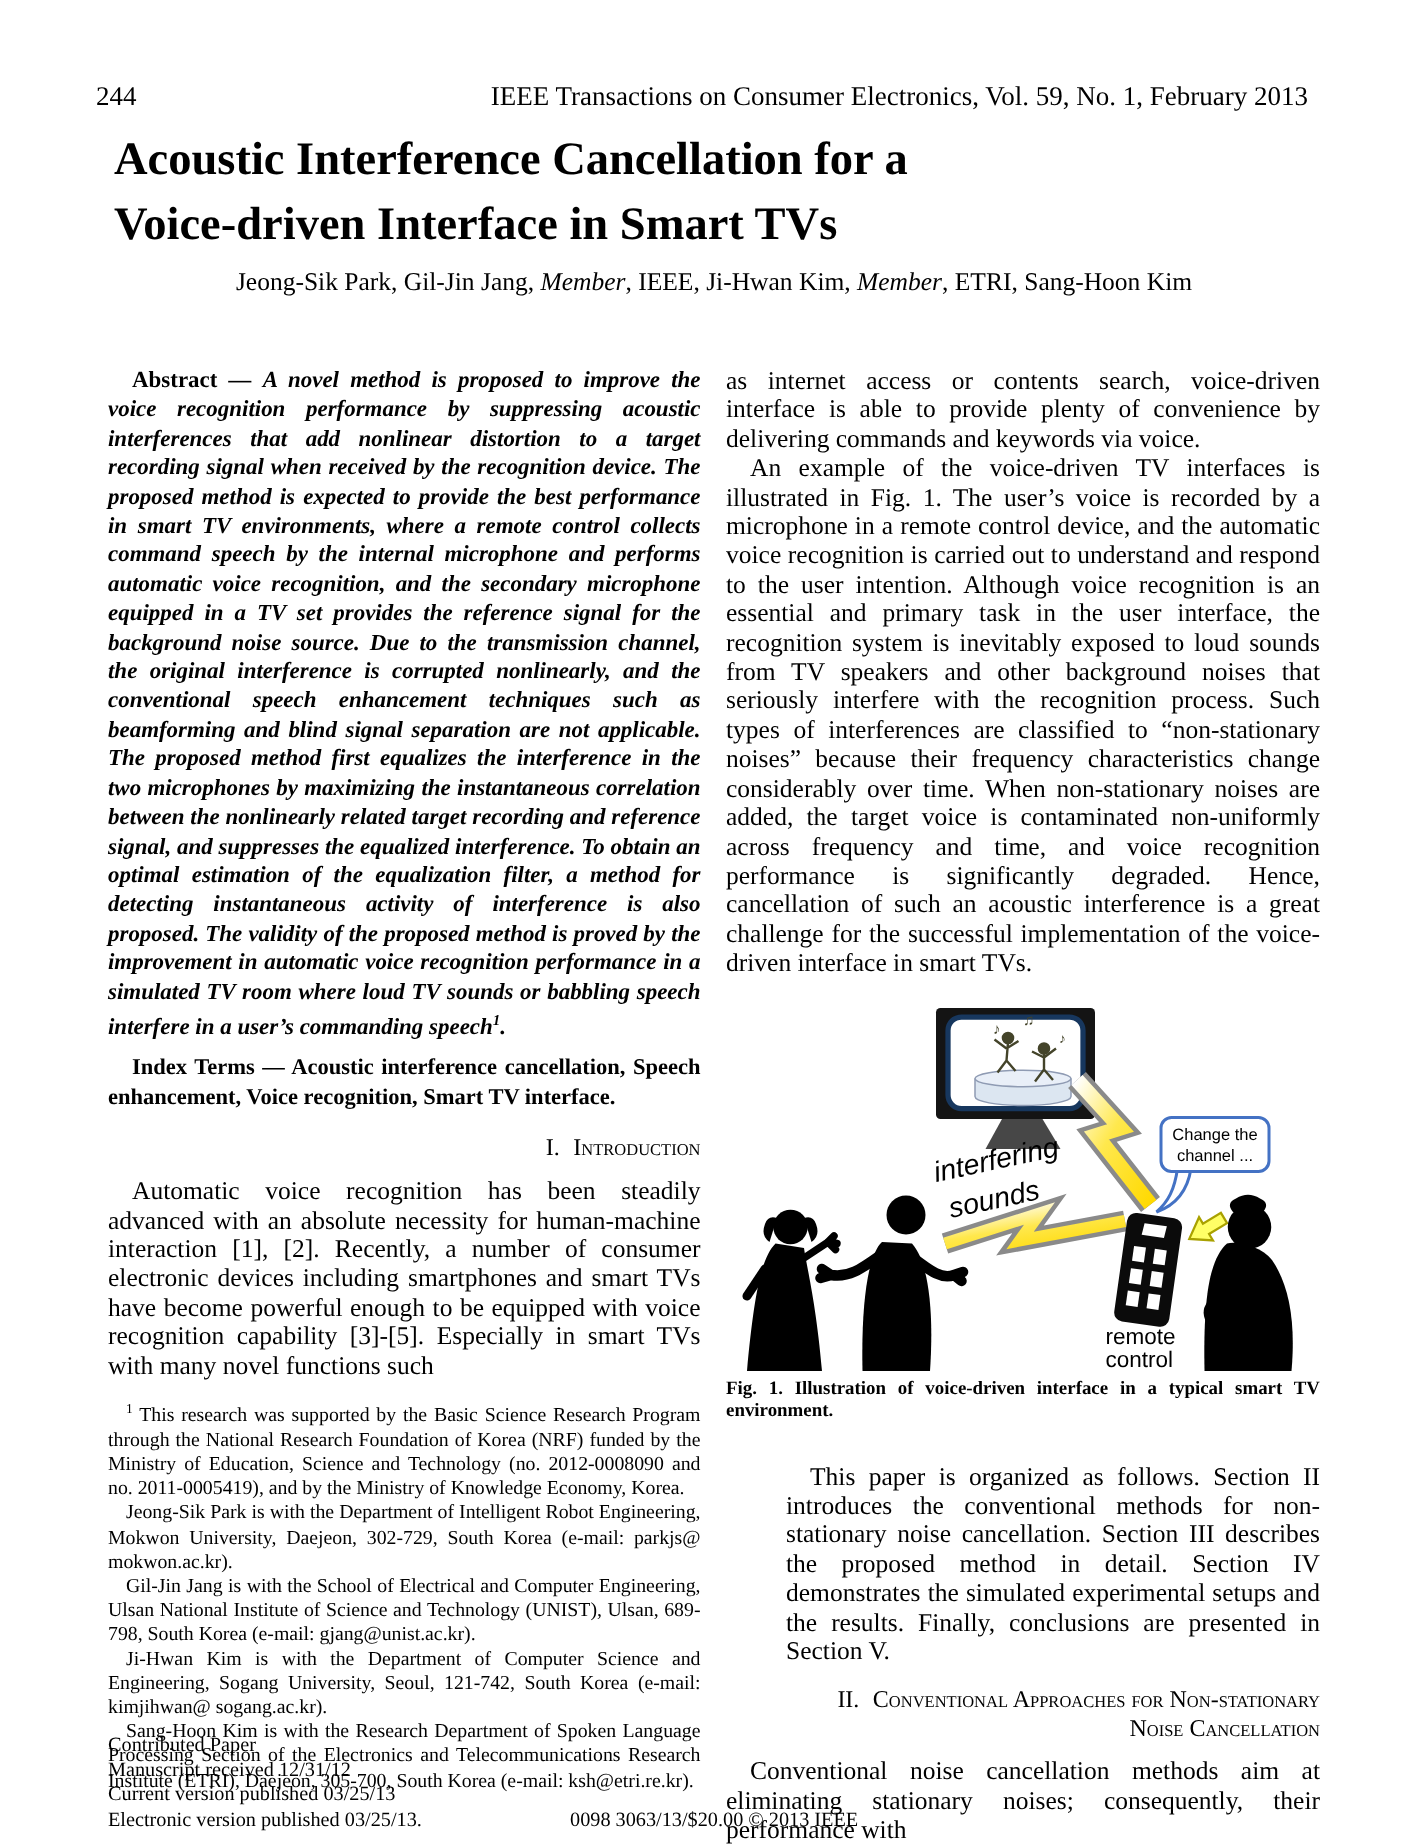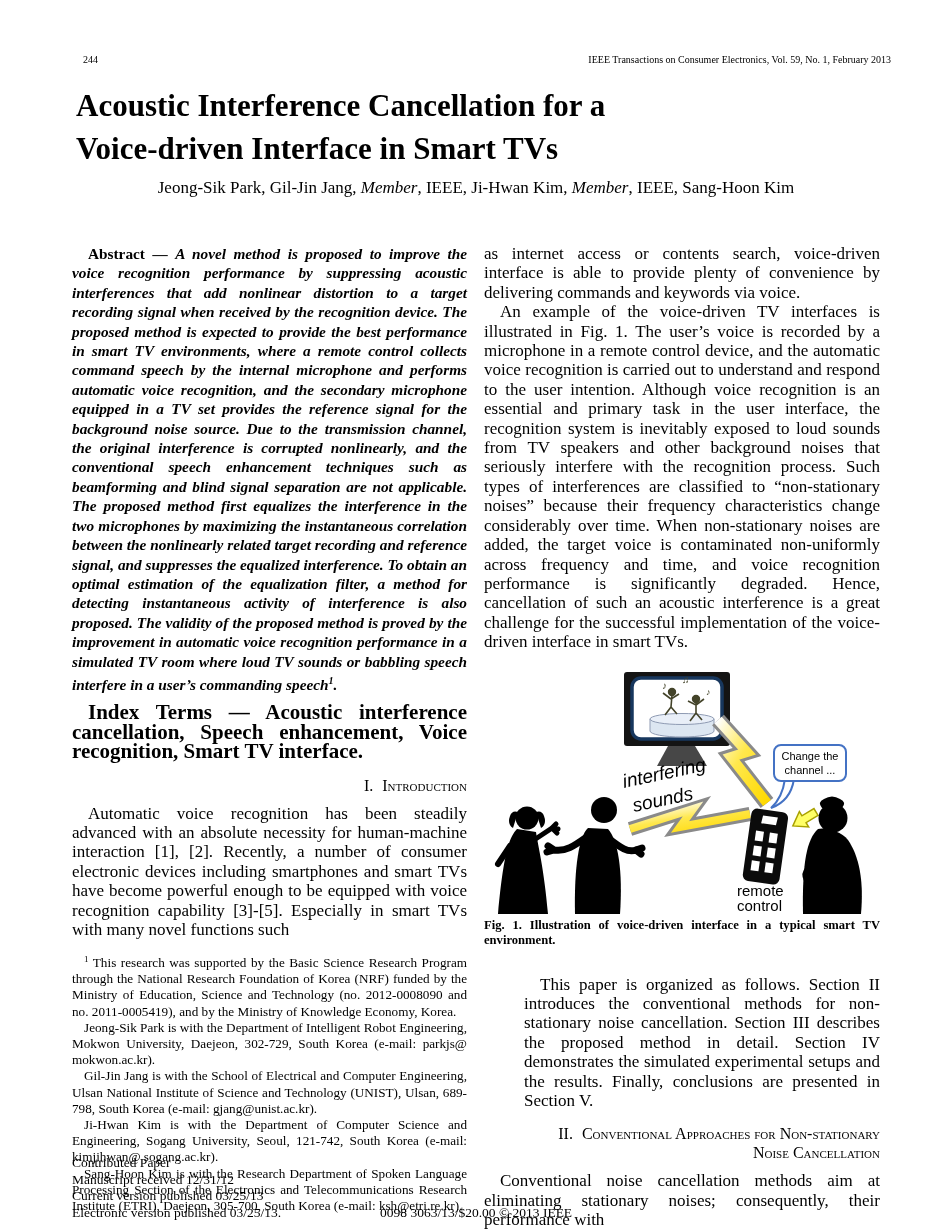--- a/index.html
+++ b/index.html
@@ -2,23 +2,23 @@
 <html><head>
 <meta charset="utf-8">
 <style>
   html,body { margin:0; padding:0; background:#e8e8e8; }
   .page {
     position:relative; width:952px; height:1232px; margin:0 auto;
     background:#ffffff; overflow:hidden; color:#000;
     font-family:"Liberation Serif", serif;
   }
   .running-head {
-    position:absolute; top:54px; left:83px; width:808px;
+    position:absolute; top:54px; left:64px; width:808px;
     display:flex; justify-content:space-between;
-    font-size:10px;
+    font-size:18px;
   }
   .paper-title {
     position:absolute; top:84px; left:76px; width:800px;
     text-align:left; font-weight:bold; font-size:31px; line-height:1.4;
   }
   .authors-line {
     position:absolute; top:178px; left:36px; width:880px;
     text-align:center; font-size:17px;
   }
   .columns {
@@ -30,21 +30,21 @@
   .body-par {
     font-size:17px; line-height:19.4px; text-align:justify; text-indent:16px;
   }
   .no-indent { text-indent:0; }
   .abstract-par {
     font-size:15.3px; line-height:19.4px; text-align:justify; text-indent:16px;
     font-weight:bold;
   }
   .abstract-par .it { font-style:italic; }
   .index-par {
-    font-size:21px; line-height:19.4px; text-align:justify; text-indent:16px;
+    font-size:15px; line-height:19.4px; text-align:justify; text-indent:16px;
     font-weight:bold; margin-top:9px;
   }
   .sec-heading {
     text-align:right; font-size:16px; font-weight:normal;
     margin:14px 0 9px 0; line-height:19px;
   }
   .sec-num { margin-right:9px; }
   .sec-sc { font-variant:small-caps; }
   .footnote-block { margin-top:11px; }
   .fn {
@@ -76,21 +76,21 @@
   <div class="running-head">
     <span>244</span>
     <span>IEEE Transactions on Consumer Electronics, Vol. 59, No. 1, February 2013</span>
   </div>
 
   <div class="paper-title">
     <div>Acoustic Interference Cancellation for a</div>
     <div>Voice-driven Interface in Smart TVs</div>
   </div>
 
-  <div class="authors-line"><span>Jeong-Sik Park, Gil-Jin Jang, </span><em>Member</em><span>, IEEE, Ji-Hwan Kim, </span><em>Member</em><span>, IEEE, Sang-Hoon Kim</span></div>
+  <div class="authors-line"><span>Jeong-Sik Park, Gil-Jin Jang, </span><em>Member</em><span>, IEEE, Ji-Hwan Kim, </span><em>Member</em><span>, ETRI, Sang-Hoon Kim</span></div>
 
   <div class="columns">
 
     <div class="col">
       <p class="abstract-par"><span>Abstract</span> <span class="it">—</span> <span class="it">A novel method is proposed to improve the voice recognition performance by suppressing acoustic interferences that add nonlinear distortion to a target recording signal when received by the recognition device. The proposed method is expected to provide the best performance in smart TV environments, where a remote control collects command speech by the internal microphone and performs automatic voice recognition, and the secondary microphone equipped in a TV set provides the reference signal for the background noise source. Due to the transmission channel, the original interference is corrupted nonlinearly, and the conventional speech enhancement techniques such as beamforming and blind signal separation are not applicable. The proposed method first equalizes the interference in the two microphones by maximizing the instantaneous correlation between the nonlinearly related target recording and reference signal, and suppresses the equalized interference. To obtain an optimal estimation of the equalization filter, a method for detecting instantaneous activity of interference is also proposed. The validity of the proposed method is proved by the improvement in automatic voice recognition performance in a simulated TV room where loud TV sounds or babbling speech interfere in a user’s commanding speech</span><sup class="abs-mark">1</sup><span class="it">.</span></p>
 
       <p class="index-par"><span>Index Terms</span> <span>—</span> <span>Acoustic interference cancellation, Speech enhancement, Voice recognition, Smart TV interface.</span></p>
 
       <h3 class="sec-heading"><span class="sec-num">I.</span><span class="sec-sc">Introduction</span></h3>
 

